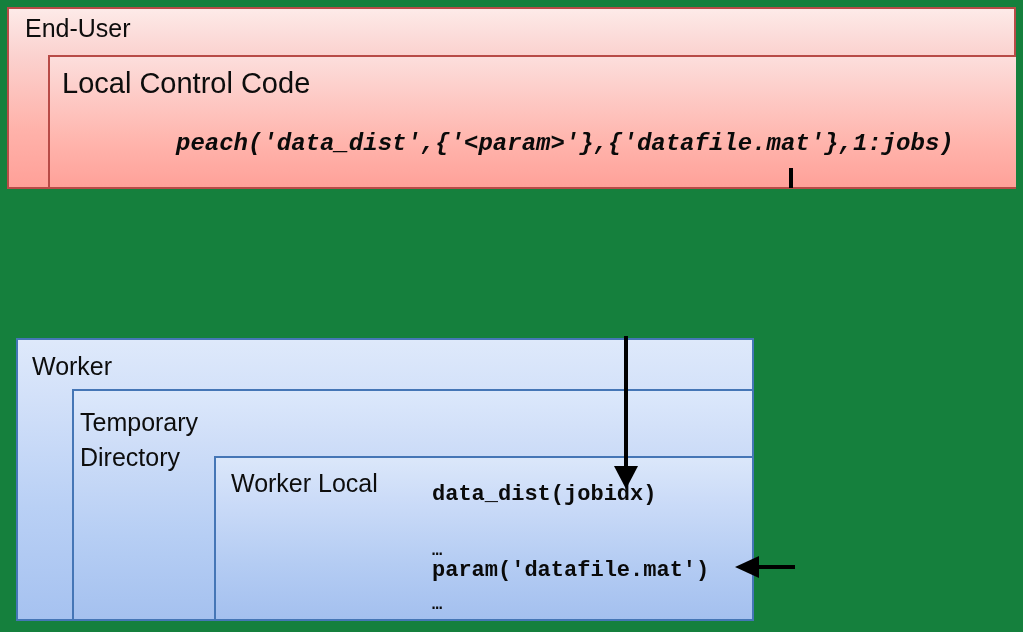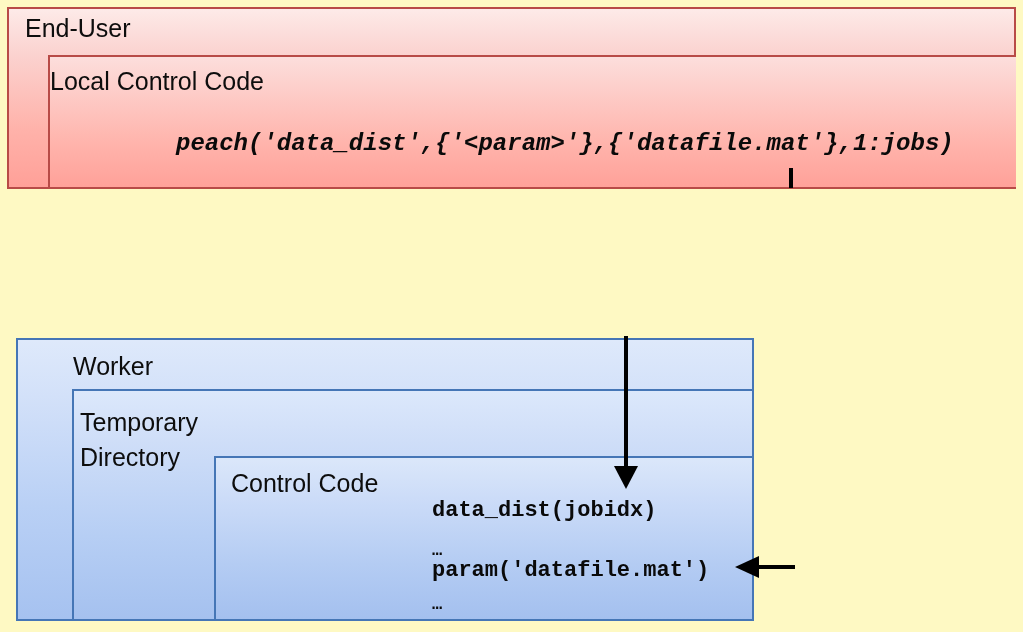--- a/index.html
+++ b/index.html
@@ -11,21 +11,21 @@
   body {
     width: 1023px;
     height: 632px;
     overflow: hidden;
     font-family: "Liberation Sans", sans-serif;
   }
   #canvas {
     position: relative;
     width: 1023px;
     height: 632px;
-    background: #fef9c3;
+    background: #15803d;
   }
 
   
   .box {
     position: absolute;
     box-sizing: border-box;
   }
   .box-label {
     position: absolute;
     font-family: "Liberation Sans", sans-serif;
@@ -51,23 +51,23 @@
     border: 2px solid #b84b47;
     border-right: none;
     background: linear-gradient(to bottom, #fcdedc 0%, #fdd0cc 22%, #ffb4ac 66%, #ffa199 100%);
   }
   .label-end-user {
     left: 25px;
     top: 14px;
     font-size: 25px;
   }
   .label-local-control {
-    left: 50px;
+    left: 62px;
     top: 67px;
-    font-size: 25px;
+    font-size: 29px;
   }
 
   
   .code {
     position: absolute;
     font-family: "Liberation Mono", monospace;
     font-weight: bold;
     color: #0a0a0a;
     white-space: pre;
   }
@@ -101,39 +101,38 @@
     top: 456px;
     width: 540px;
     height: 165px;
     border: 2px solid #4576b6;
     background: linear-gradient(to bottom, #dbe7fa 0%, #ccdcf8 25%, #b4ccf3 66%, #a4c0ef 100%);
   }
   .label-worker {
     left: 32px;
     top: 352px;
     font-size: 25px;
-    margin-left: 41px;
   }
   .label-tempdir {
     left: 80px;
     top: 405px;
     font-size: 25px;
     white-space: normal;
     width: 150px;
     line-height: 1.38;
   }
   .label-worker-code {
     left: 231px;
     top: 469px;
     font-size: 25px;
   }
 
   .code-datadist {
     left: 432px;
-    top: 498px;
+    top: 482px;
     font-size: 22px;
   }
   .code-ellipsis1 {
     left: 432px;
     top: 541px;
     font-size: 17px;
   }
   .code-load {
     left: 432px;
     top: 558px;
@@ -171,21 +170,21 @@
   <div class="code code-peach">peach('data_dist',{'&lt;param&gt;'},{'datafile.mat'},1:jobs)</div>
 
   <div class="box blue-worker"></div>
   <div class="box blue-tempdir"></div>
   <div class="box blue-workercode"></div>
 
   <div class="box-label label-worker">Worker</div>
 
   <div class="box-label label-tempdir">Temporary Directory</div>
 
-  <div class="box-label label-worker-code">Control Code</div>
+  <div class="box-label label-worker-code">Worker Local</div>
 
   <div class="code code-datadist">data_dist(jobidx)</div>
   <div class="code code-ellipsis1">…</div>
   <div class="code code-load">param('datafile.mat')</div>
   <div class="code code-ellipsis2">…</div>
 
   <svg class="arrow-svg" viewBox="0 0 1023 632">
 
     <line x1="791" y1="168" x2="791" y2="188" stroke="#000000" stroke-width="4"></line>
 

